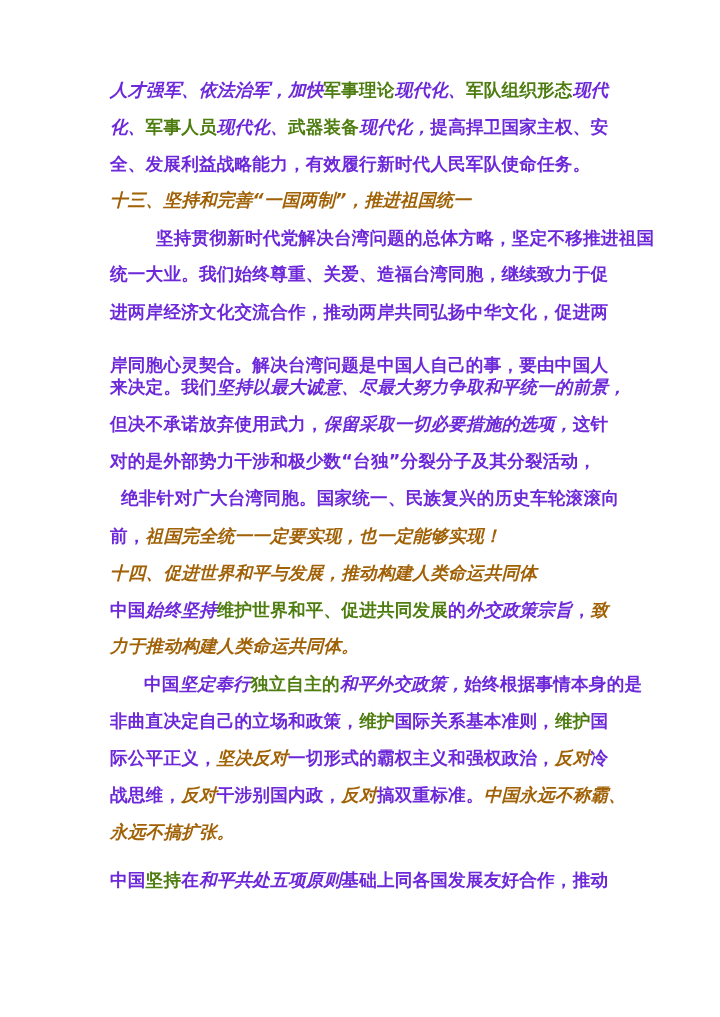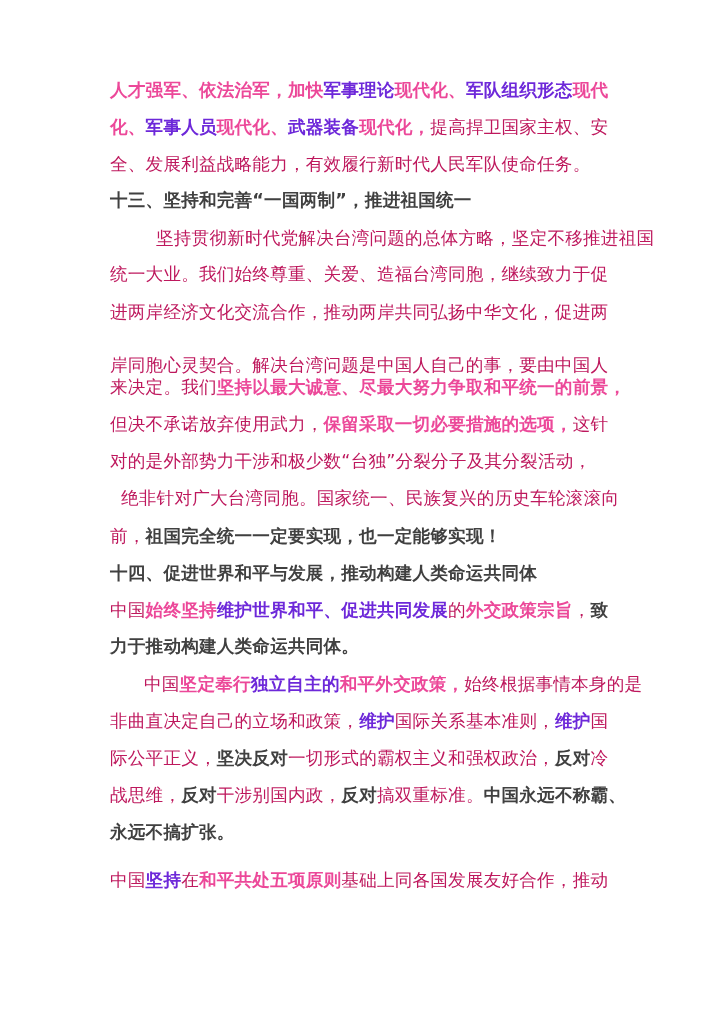--- a/index.html
+++ b/index.html
@@ -1,24 +1,24 @@
 <!DOCTYPE html>
 <html><head>
 <meta charset="utf-8">
 <style>
   html, body { margin: 0; padding: 0; background: #ffffff; }
   body { width: 720px; height: 1017px; overflow: hidden; position: relative;
          font-family: "DejaVu Sans", "Liberation Sans", sans-serif; }
   .page { position: absolute; left: 110px; top: 90px; width: 520px; }
   .line { position: absolute; left: 0; white-space: nowrap; font-size: 17.6px;
           line-height: 37px; height: 37px; color: #222222; letter-spacing: 0.2px; }
-  .blue { color: #ec4899; font-weight: bold; }
-  .red  { color: #404040; font-weight: bold; }
-  .bk   { color: #6d28d9; font-weight: bold; }
-  .n    { color: #be185d; font-weight: normal; text-align: center; }
+  .blue { color: #6d28d9; font-weight: bold; font-style: italic; }
+  .red  { color: #a16207; font-weight: bold; font-style: italic; }
+  .bk   { color: #4d7c0f; font-weight: bold; }
+  .n    { color: #6d28d9; font-weight: bold; text-align: center; }
 </style>
 </head>
 <body>
 
 <div class="page" id="page">
     <div>
       <div class="line" style="top: -18px;"><span class="blue">人才强军、依法治军，加快</span><span class="bk">军事理论</span><span class="blue">现代化、</span><span class="bk">军队组织形态</span><span class="blue">现代</span></div>
       <div class="line" style="top: 19px;"><span class="blue">化、</span><span class="bk">军事人员</span><span class="blue">现代化、</span><span class="bk">武器装备</span><span class="blue">现代化，</span><span class="n">提高捍卫国家主权、安</span></div>
       <div class="line" style="top: 56px;"><span class="n">全、发展利益战略能力，有效履行新时代人民军队使命任务。</span></div>
     </div>

